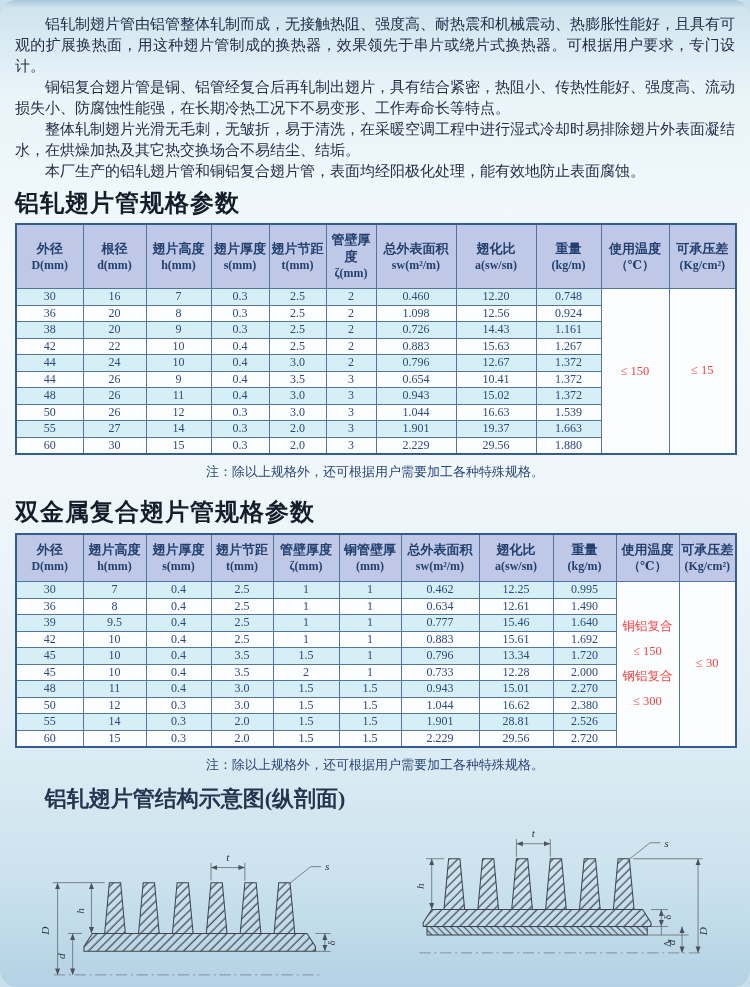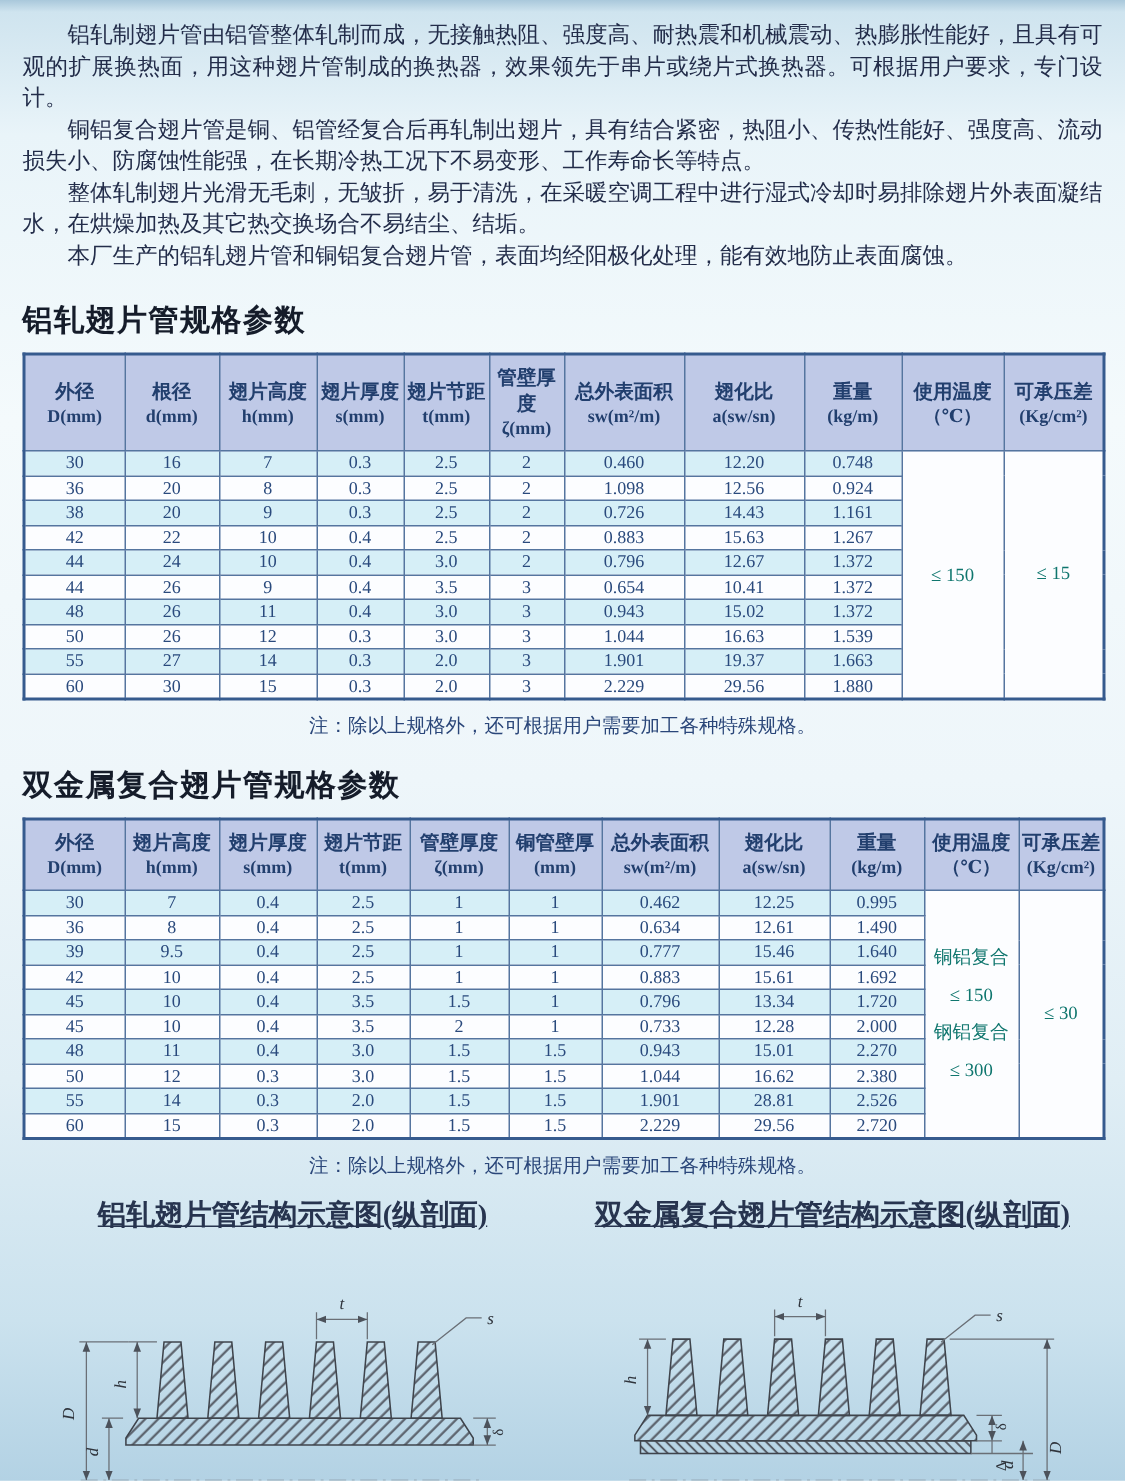--- a/index.html
+++ b/index.html
@@ -1,38 +1,38 @@
 <!DOCTYPE html>
 <html lang="zh"><head>
 <meta charset="utf-8">
 <style>
   html,body{margin:0;padding:0;background:#c9dfec;}
   .page{
     position:relative;width:750px;height:987px;overflow:hidden;box-sizing:border-box;
     background:linear-gradient(180deg,#a9c8db 0px,#cfe4ef 8px,#e9f4f9 90px,#f4fafc 280px,#eef6fa 520px,#e0eef5 720px,#cbe2ee 880px,#b3d2e4 987px);
-    font-family:"Liberation Serif","DejaVu Serif",serif;color:#26324e;
+    font-family:"Liberation Serif","DejaVu Serif",serif;color:#26324e;border-radius:17px;
   }
   .content{padding:14px 15px 0 15px;}
   .intro p{margin:0;text-indent:2em;font-size:15px;line-height:21px;color:#232d4a;text-align:justify;}
-  h2.section{font-family:"Liberation Sans","DejaVu Sans",sans-serif;font-weight:bold;font-size:20px;
-    color:#151c2a;margin:21px 0 9px 0;letter-spacing:1px;line-height:23px;}
+  h2.section{font-family:"Liberation Sans","DejaVu Sans",sans-serif;font-weight:bold;font-size:24px;
+    color:#151c2a;margin:9px 0 9px 0;letter-spacing:1px;line-height:23px;}
   h2.h2b{margin-top:20px;font-family:Liberation Serif, serif;}
   table.spec{table-layout:fixed;width:720px;border-collapse:collapse;border:2px solid #365b8e;background:#fcfdff;}
   table.spec th,table.spec td{border:1px solid #55759f;text-align:center;vertical-align:middle;}
   table.spec th{background:#bfc9e7;color:#223f6e;padding:6px 0 7px 0;}
   table.spec th .hl1{font-size:13px;font-weight:bold;line-height:17px;}
   table.spec th .unit{font-size:12px;font-weight:bold;line-height:16px;font-family:"Liberation Serif","DejaVu Serif",serif;}
   table.spec td{font-size:12px;line-height:13.5px;padding:1px 0;color:#2a4a7d;background:#fcfdff;}
   table.spec tr.alt td{background:#d6eff7;}
-  table.spec td.span-cell{background:#fcfdff !important;font-size:12.5px;color:#0f766e;text-align:center;}
+  table.spec td.span-cell{background:#fcfdff !important;font-size:12.5px;color:#ef4444;text-align:center;}
   table.spec td.span-cell div{line-height:25px;}
   p.note{margin:8px 0 0 0;font-size:13px;line-height:18px;color:#2a4679;text-align:center;}
   .diagrams{display:flex;margin-top:14px;}
   .diagram{width:50%;text-align:center;margin:0;padding:0;}
-  .diagram figcaption{font-size:19px;font-weight:bold;color:#27344f;line-height:22px;margin-bottom:0;text-decoration:underline;}
+  .diagram figcaption{font-size:22px;font-weight:bold;color:#27344f;line-height:22px;margin-bottom:0;}
   .diagram svg{display:block;margin:0 auto;}
   .dimtxt{font-family:"Liberation Serif","DejaVu Serif",serif;font-style:italic;font-size:12px;fill:#30353d;}
   .dimtxt-sm{font-family:"Liberation Serif","DejaVu Serif",serif;font-size:10.5px;fill:#30353d;}
 </style>
 </head>
 <body>
 
 <div class="page">
   <div class="content">
 
@@ -456,21 +456,20 @@
           <text class="dimtxt" x="308" y="64">s</text>
           <text class="dimtxt" x="52" y="107" transform="rotate(-90 52 107)" text-anchor="middle">h</text>
           <text class="dimtxt-sm" x="319" y="141" transform="rotate(-90 319 141)" text-anchor="middle">δ</text>
           <text class="dimtxt" x="15" y="128" transform="rotate(-90 15 128)" text-anchor="middle">D</text>
           <text class="dimtxt" x="32" y="155" transform="rotate(-90 32 155)" text-anchor="middle">d</text>
         </svg>
 
       </figure>
 
       <figure class="diagram">
-        <figcaption>双金属复合翅片管结构示意图(纵剖面)</figcaption>
         <svg width="320" height="182" viewBox="0 0 340 193">
           <defs>
             <pattern id="hB" patternUnits="userSpaceOnUse" width="6.5" height="6.5" patternTransform="rotate(45)">
               <line x1="3" y1="0" x2="3" y2="6.5" stroke="#565c66" stroke-width="1.5"></line>
             </pattern>
             <pattern id="hC" patternUnits="userSpaceOnUse" width="5" height="5" patternTransform="rotate(-45)">
               <line x1="2.5" y1="0" x2="2.5" y2="5" stroke="#565c66" stroke-width="1.4"></line>
             </pattern>
             <marker id="arR" viewBox="0 0 10 10" refX="9" refY="5" markerWidth="8.5" markerHeight="8.5" orient="auto-start-reverse">
               <path d="M0,1.5 L9,5 L0,8.5 z" fill="#4c525b"></path>

